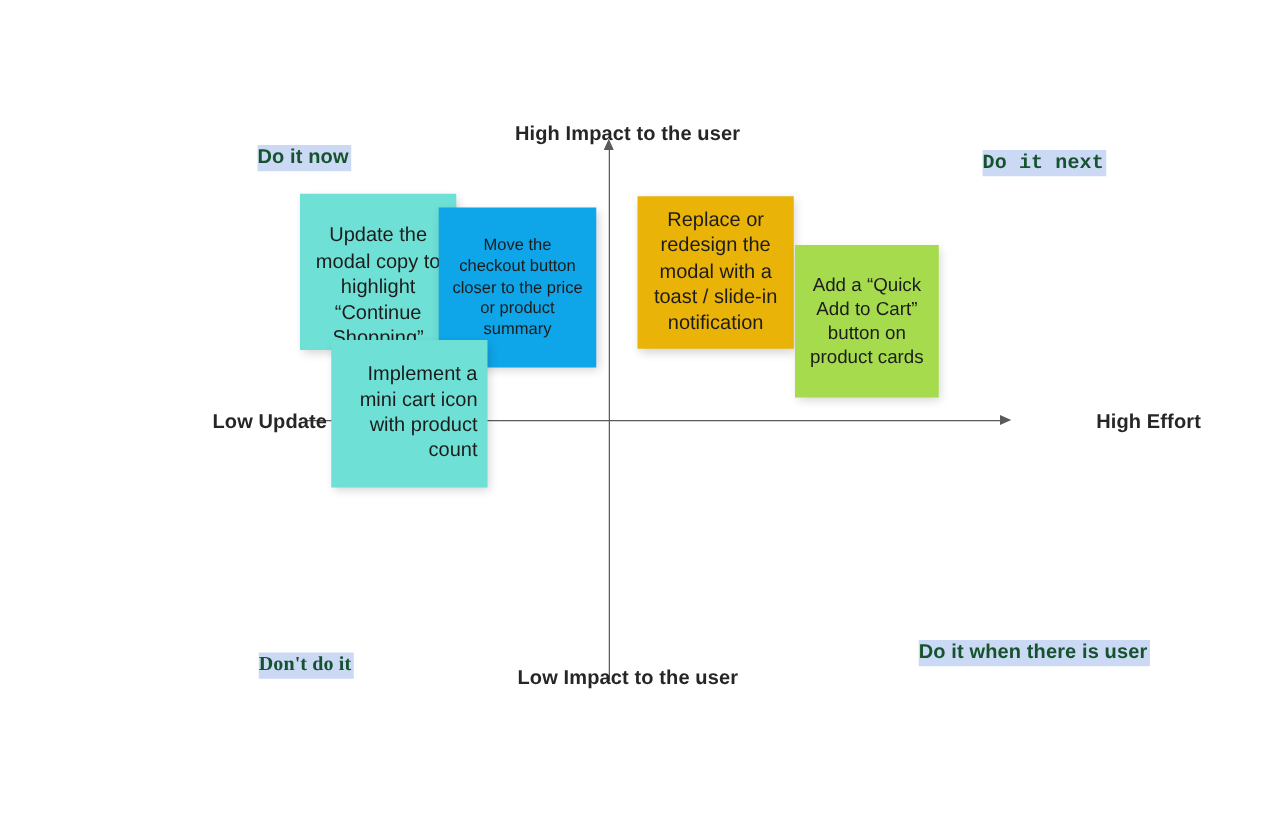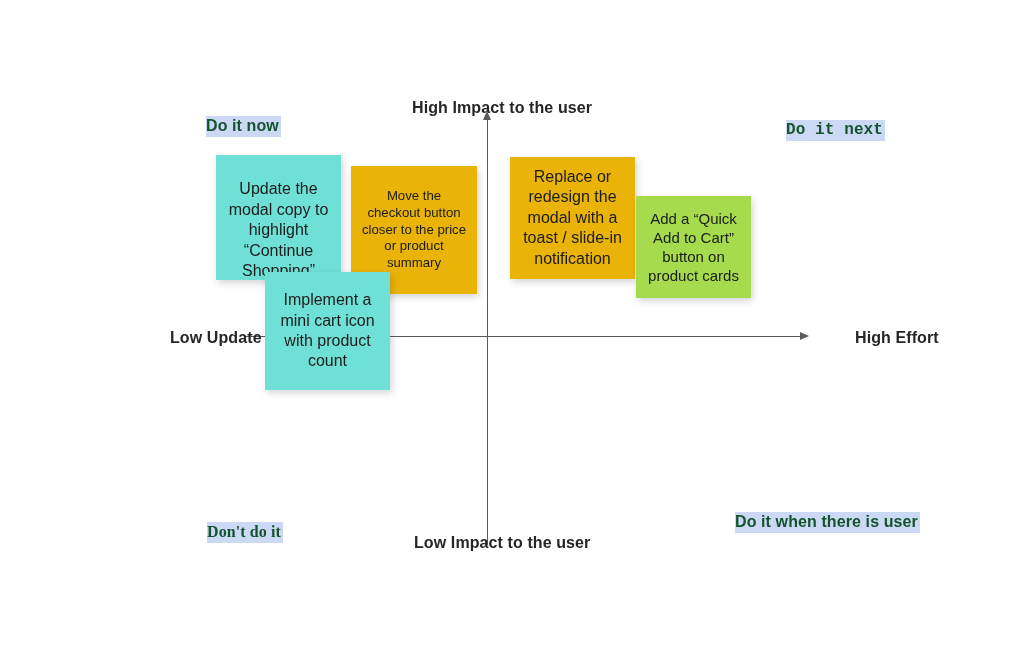--- a/index.html
+++ b/index.html
@@ -61,21 +61,21 @@
     position: absolute;
     font-size: 16px;
     font-weight: bold;
     color: #262626;
     white-space: nowrap;
     letter-spacing: .1px;
   }
   .axis-label.top    { left: 412px; top: 99px;  }
   .axis-label.bottom { left: 414px; top: 534px; }
   .axis-label.left   { left: 170px; top: 329px; }
-  .axis-label.right  { left: 819px; top: 329px; padding-left: 36px; }
+  .axis-label.right  { left: 841px; top: 329px; padding-left: 36px; }
 
   
   .quad-label {
     position: absolute;
     font-size: 16px;
     font-weight: bold;
     color: #14532d;
     background: #ccd9f5;
     padding: 1px 2px 2px 0;
     white-space: nowrap;
@@ -99,21 +99,21 @@
     padding: 6px 8px;
     box-shadow: 2px 3px 7px rgba(0,0,0,0.17);
     overflow: hidden;
   }
   .note span { display: block; width: 100%; }
 
   .note-1 { left: 216px; top: 155px;  width: 125px; height: 125px; font-size: 16px; }
   .note-2 { left: 351px; top: 166px;  width: 126px; height: 128px; font-size: 13.2px; }
   .note-3 { left: 265px; top: 272px;  width: 125px; height: 118px; font-size: 16px; }
   .note-4 { left: 510px; top: 157px;  width: 125px; height: 122px; font-size: 16px; }
-  .note-5 { left: 636px; top: 196px;  width: 115px; height: 102px; font-size: 15px; }
+  .note-5 { left: 636px; top: 196px;  width: 115px; height: 122px; font-size: 15px; }
 
   
   .note-1 span { margin-bottom: -26px; }
 </style>
 </head>
 <body>
 
 <div id="board">
 
   <div class="axis-v-line"></div>
@@ -124,29 +124,29 @@
   <div class="axis-label top">High Impact to the user</div>
   <div class="axis-label bottom">Low Impact to the user</div>
   <div class="axis-label left">Low Update</div>
   <div class="axis-label right">High Effort</div>
 
   <div class="quad-label tl">Do it now</div>
   <div class="quad-label tr">Do it next</div>
   <div class="quad-label bl">Don't do it</div>
   <div class="quad-label br">Do it when there is user</div>
 
-  <div class="note note-1" style="background: rgb(111, 224, 213);">
+  <div class="note note-1" style="background: rgb(111, 224, 213); margin-left: 24px;">
     <span>Update the modal copy to highlight “Continue Shopping”</span>
   </div>
 
-  <div class="note note-2" style="background: #eab308;">
+  <div class="note note-2" style="background: #0ea5e9;">
     <span>Move the checkout button closer to the price or product summary</span>
   </div>
 
-  <div class="note note-3" style="background: rgb(111, 224, 213);">
+  <div class="note note-3" style="background: rgb(111, 224, 213); text-align: right;">
     <span>Implement a mini cart icon with product count</span>
   </div>
 
   <div class="note note-4" style="background: #eab308;">
     <span>Replace or redesign the modal with a toast / slide-in notification</span>
   </div>
 
   <div class="note note-5" style="background: rgb(165, 219, 76);">
     <span>Add a “Quick Add to Cart” button on product cards</span>
   </div>

